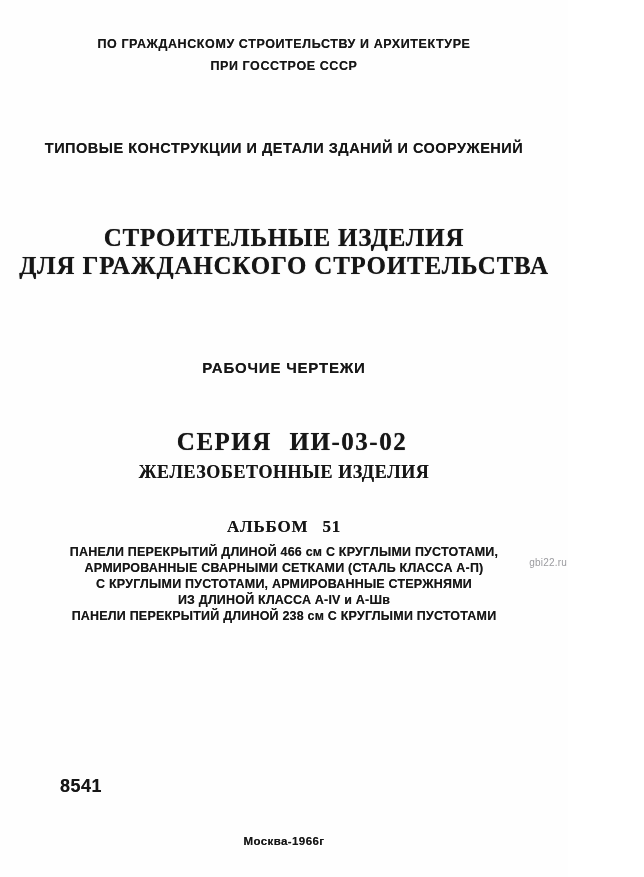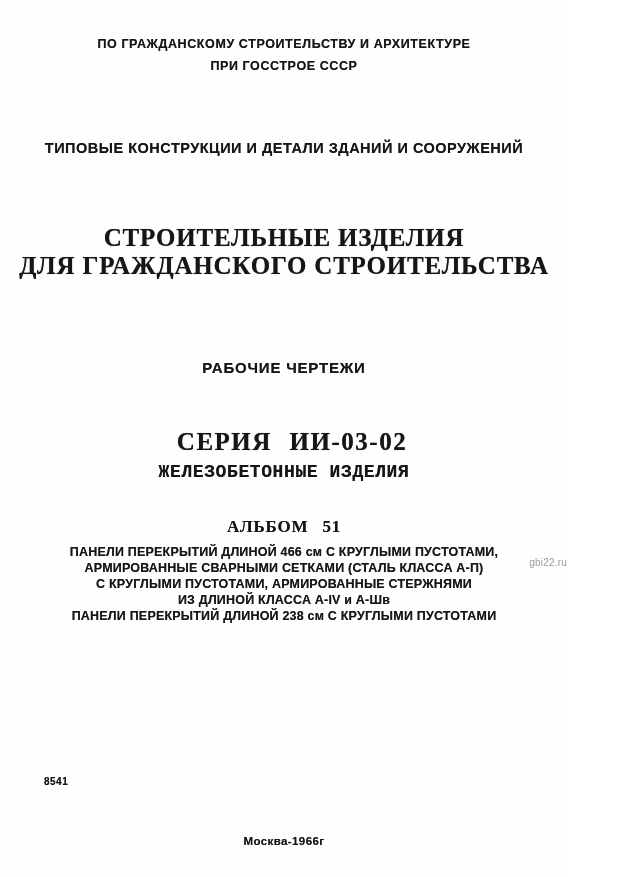--- a/index.html
+++ b/index.html
@@ -64,21 +64,21 @@
     font-family: "Liberation Serif", serif;
     font-size: 25px;
     font-weight: bold;
     letter-spacing: 1.5px;
     word-spacing: 10px;
     text-shadow: 0 0 0.7px rgba(0,0,0,0.7);
     margin-left: 16px;
   }
   .series-sub {
     top: 462px;
-    font-family: Liberation Mono, monospace;
+    font-family: Liberation Serif, serif;
     font-size: 18px;
     font-weight: bold;
     letter-spacing: 0.6px;
     text-shadow: 0 0 0.6px rgba(0,0,0,0.65);
   }
   
   .album-title {
     top: 517px;
     font-family: "Liberation Serif", serif;
     font-size: 17px;
@@ -101,23 +101,23 @@
     top: 557px;
     right: 1px;
     font-size: 10px;
     font-weight: normal;
     color: #9b9b9f;
     letter-spacing: 0.2px;
   }
   
   .print-code {
     position: absolute;
-    left: 44px;
+    left: 60px;
     top: 776px;
-    font-size: 10px;
+    font-size: 18px;
     font-weight: bold;
     letter-spacing: 0.5px;
     text-shadow: 0 0 0.5px rgba(0,0,0,0.6);
   }
   .imprint {
     top: 815px;
     font-size: 11.5px;
     font-weight: bold;
     letter-spacing: 0.4px;
     text-shadow: 0 0 0.5px rgba(0,0,0,0.6);

